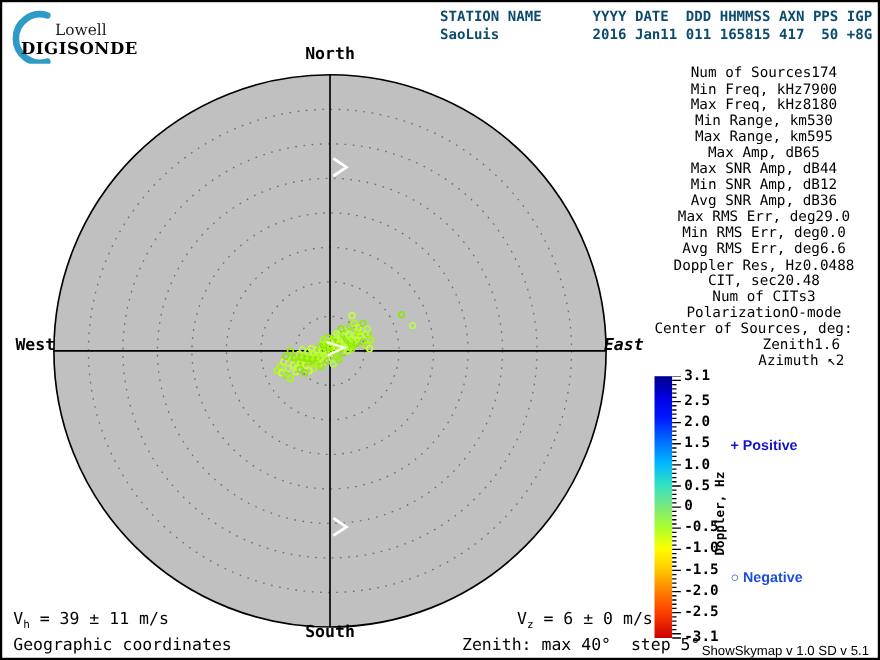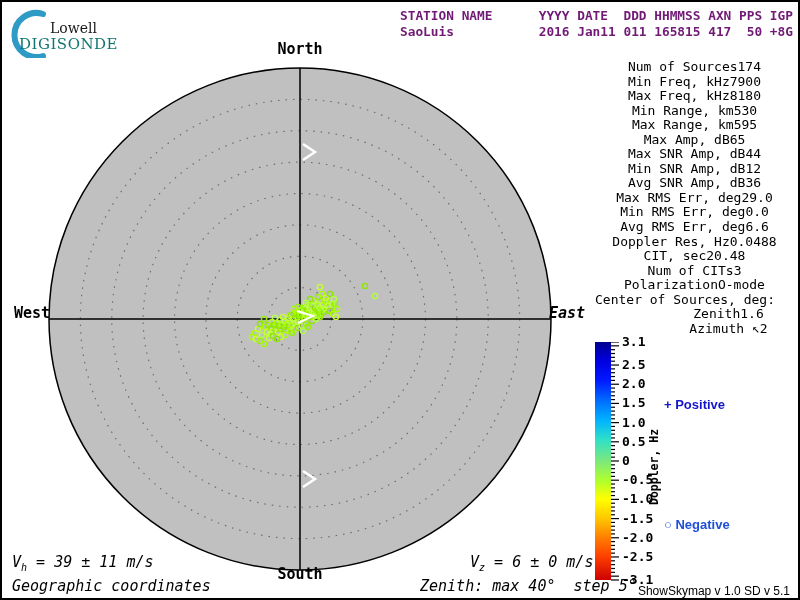--- a/index.html
+++ b/index.html
@@ -7,24 +7,24 @@
     position:relative;width:800px;height:600px;background:#ffffff;
     border:2px solid #000;box-sizing:border-box;overflow:hidden;
     font-family:"DejaVu Sans Mono","Liberation Mono",monospace;
   }
   
   .logo{position:absolute;left:8px;top:4px;width:120px;height:52px;}
   .logo svg{position:absolute;left:0;top:2px;}
   .logo-top{position:absolute;left:40px;top:14px;font-family:"DejaVu Serif","Liberation Serif",serif;
     font-size:14px;color:#1a1a1a;}
   .logo-bottom{position:absolute;left:9px;top:29px;font-family:"DejaVu Serif","Liberation Serif",serif;
-    font-size:15px;font-weight:normal;color:#0f766e;letter-spacing:.5px;text-align:center;}
+    font-size:15px;font-weight:bold;color:#000000;letter-spacing:.5px;text-align:center;}
   
   .hdr{position:absolute;left:398px;top:6px;margin:0;font-size:12.8px;line-height:16px;
-    font-weight:bold;color:#701a75;white-space:pre;font-family:inherit;}
+    font-weight:bold;color:#0c4a6e;white-space:pre;font-family:inherit;}
   
   .compass{position:absolute;font-weight:bold;font-size:15px;color:#000;}
   .compass.centered{width:150px;text-align:center;}
   
   .stats-panel{position:absolute;left:593px;top:58px;width:199px;font-size:13px;color:#000;}
   .stat-row{display:flex;justify-content:center;height:14.55px;line-height:14.55px;white-space:pre;}
   .stat-row.sub{padding-left:68px;}
   .stat-center-header{height:14.55px;line-height:14.55px;white-space:pre;}
   
   .cbar-wrap{position:absolute;left:593px;top:325px;width:90px;height:238px;margin-top:15px;}
@@ -32,21 +32,21 @@
   .cbar-ticks{position:absolute;left:16px;top:0;}
   .cbar-label{position:absolute;left:27px;font-size:13px;font-weight:bold;line-height:15px;color:#000;}
   .cbar-title{position:absolute;left:645px;top:425px;height:80px;
     writing-mode:vertical-rl;transform:rotate(180deg);
     font-size:11.5px;font-weight:bold;color:#000;text-align:center;}
   .legend{position:absolute;font-family:"Liberation Sans","DejaVu Sans",sans-serif;
     font-size:13px;font-weight:bold;}
   .legend-pos{left:662px;top:395px;}
   .legend-neg{left:662px;top:515px;}
   
-  .foot-italic{position:absolute;font-style:italic;font-size:15px;color:#000;white-space:pre;}
+  .foot-italic{position:absolute;font-size:15px;color:#000;white-space:pre;}
   .foot-vh{left:10px;top:551px;}
   .foot-coords{left:10px;top:575px;}
   .foot-vz{left:468px;top:551px;}
   .foot-zenith{left:418px;top:575px;}
   .version{position:absolute;right:8px;top:582px;font-family:"Liberation Sans","DejaVu Sans",sans-serif;
     font-size:12px;color:#000;}
   sub{font-size:10px;}
   #skymap{position:absolute;left:0;top:0;}
 </style>
 </head>

